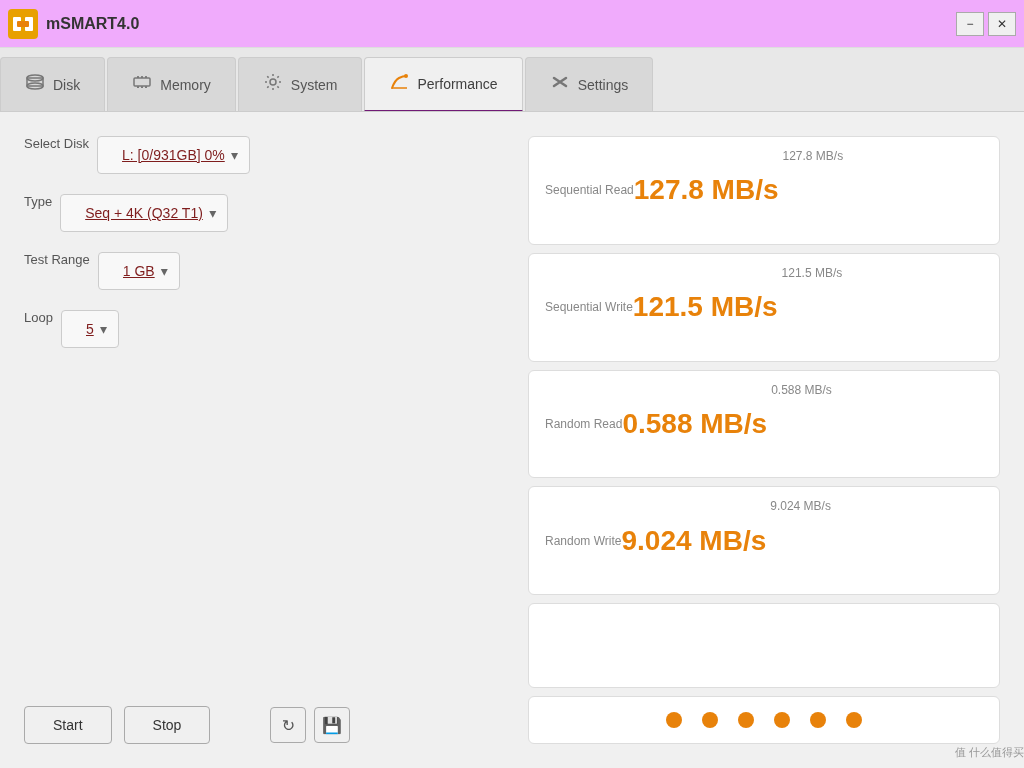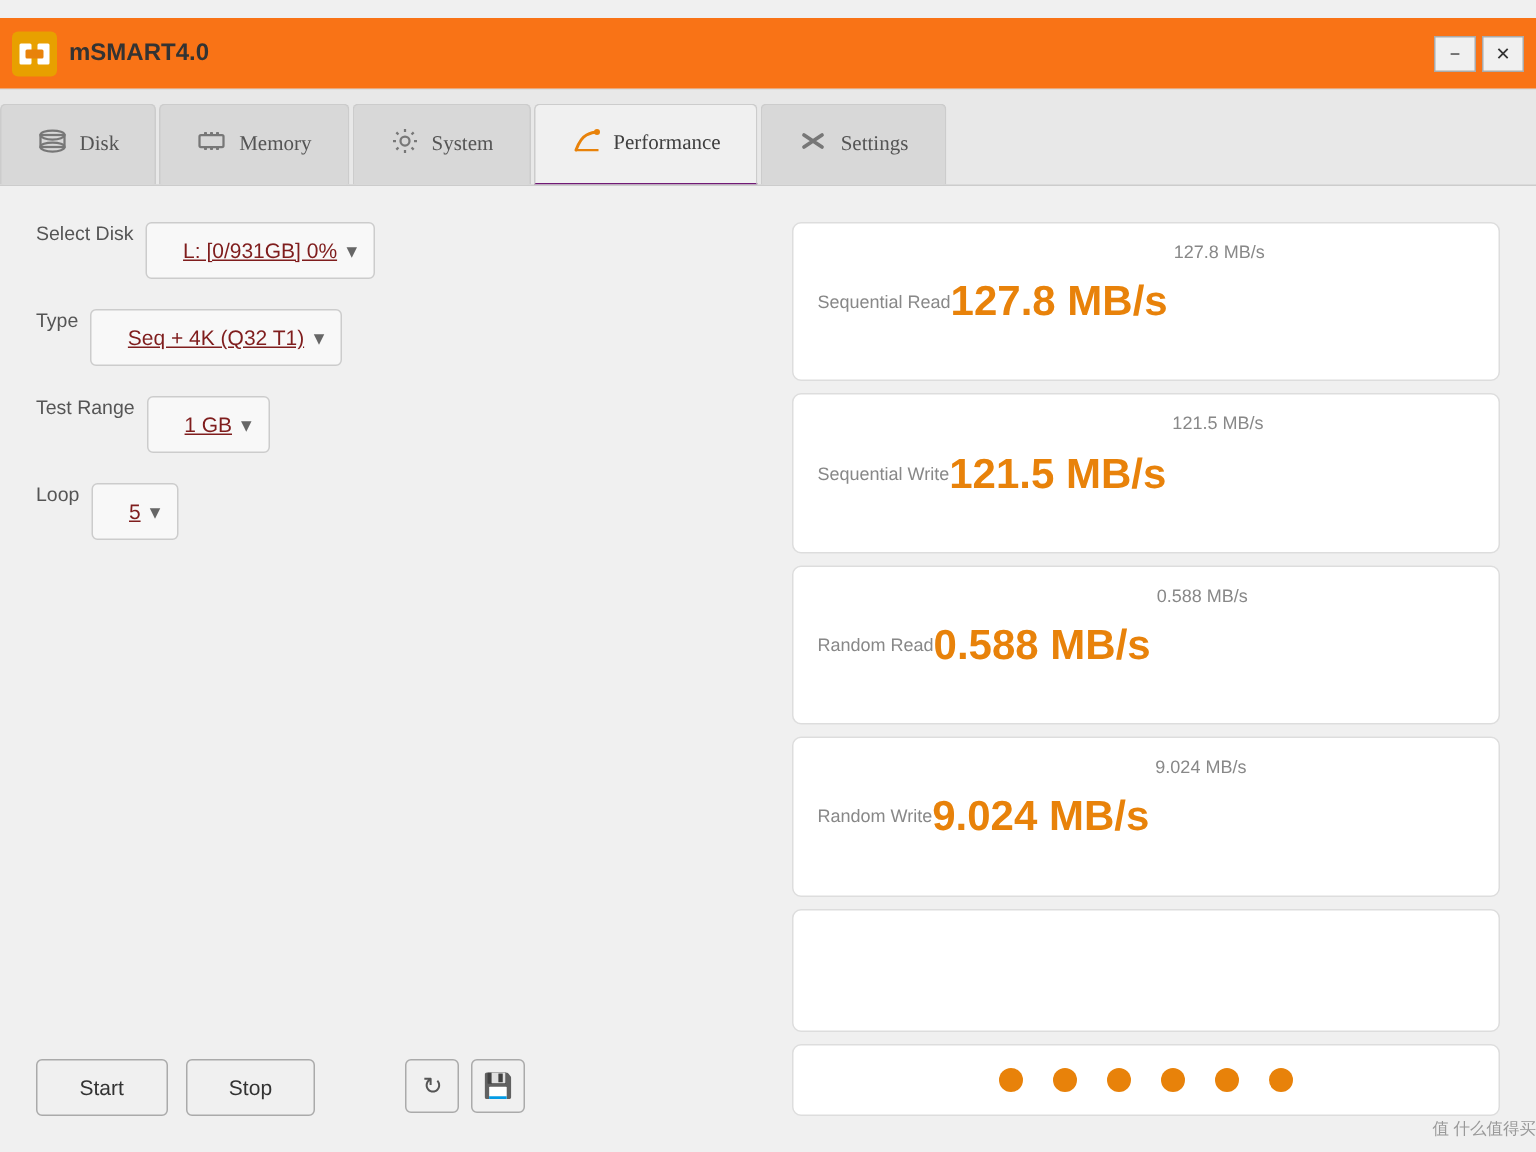--- a/index.html
+++ b/index.html
@@ -7,29 +7,28 @@
       font-family: 'Segoe UI', Arial, sans-serif;
       background: #f0f0f0;
       width: 1024px;
       height: 768px;
       overflow: hidden;
       display: flex;
       flex-direction: column;
     }
     
     #title-bar {
-      background: #f97316;
+      background: #f0abfc;
       border-bottom: 1px solid #ddd;
       display: flex;
       align-items: center;
       justify-content: space-between;
       padding: 0 8px;
       height: 48px;
       flex-shrink: 0;
-      margin-top: 12px;
     }
     #title-left {
       display: flex;
       align-items: center;
       gap: 8px;
     }
     #app-logo {
       width: 30px;
       height: 30px;
       background: #e8a000;
@@ -63,21 +62,20 @@
       color: #333;
     }
     
     #tab-bar {
       background: #e8e8e8;
       display: flex;
       border-bottom: 1px solid #ccc;
       flex-shrink: 0;
       height: 64px;
       align-items: flex-end;
-      font-family: Liberation Serif, serif;
     }
     .tab {
       display: flex;
       align-items: center;
       gap: 8px;
       padding: 0 24px;
       height: 54px;
       background: #d8d8d8;
       border: 1px solid #ccc;
       border-bottom: none;
@@ -151,20 +149,21 @@
       transform: translateY(-50%);
       pointer-events: none;
       color: #666;
       font-size: 14px;
     }
 
     
     #bottom-buttons {
       display: flex;
       gap: 12px;
+      align-items: center;
       margin-top: auto;
     }
     .btn-primary {
       padding: 10px 28px;
       border: 1px solid #aaa;
       border-radius: 4px;
       background: #f0f0f0;
       font-size: 14px;
       cursor: pointer;
       color: #333;

